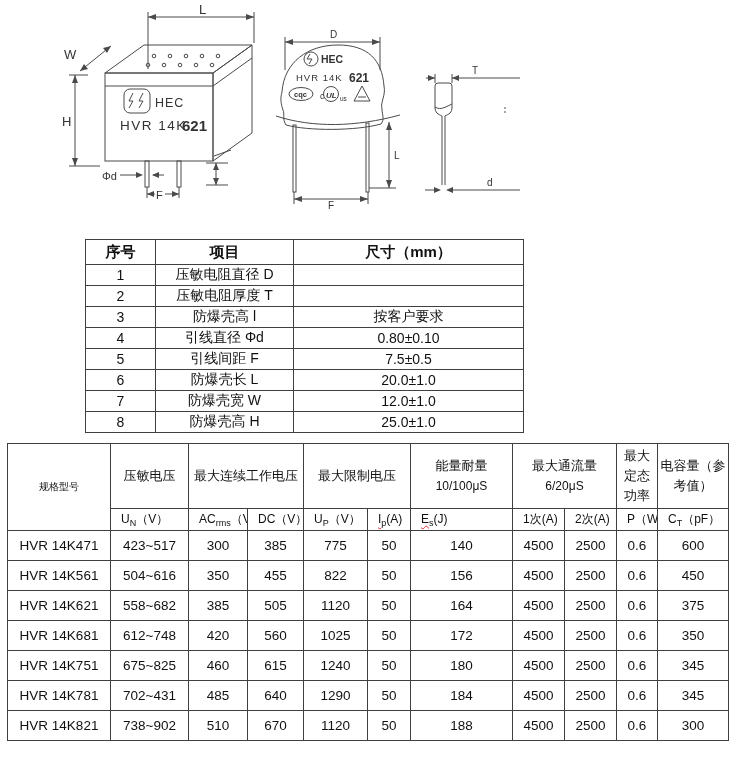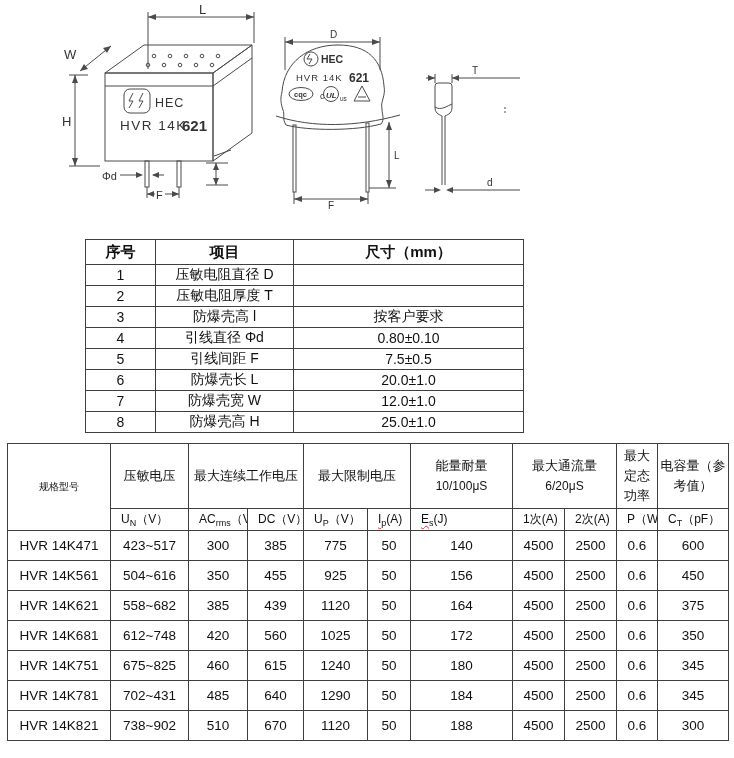--- a/index.html
+++ b/index.html
@@ -295,33 +295,33 @@
         <td>4500</td>
         <td>2500</td>
         <td>0.6</td>
         <td>600</td>
   </tr>
   <tr class="data-row">
     <td>HVR 14K561</td>
         <td>504~616</td>
         <td>350</td>
         <td>455</td>
-        <td>925</td>
+        <td>822</td>
         <td>50</td>
         <td>156</td>
         <td>4500</td>
         <td>2500</td>
         <td>0.6</td>
         <td>450</td>
   </tr>
   <tr class="data-row">
     <td>HVR 14K621</td>
         <td>558~682</td>
         <td>385</td>
-        <td>439</td>
+        <td>505</td>
         <td>1120</td>
         <td>50</td>
         <td>164</td>
         <td>4500</td>
         <td>2500</td>
         <td>0.6</td>
         <td>375</td>
   </tr>
   <tr class="data-row">
     <td>HVR 14K681</td>

